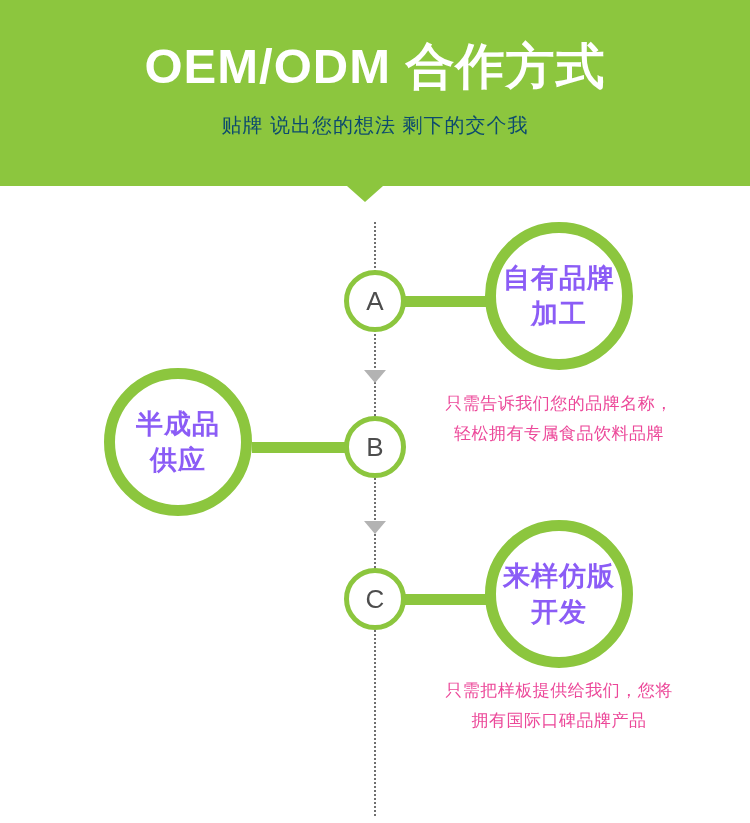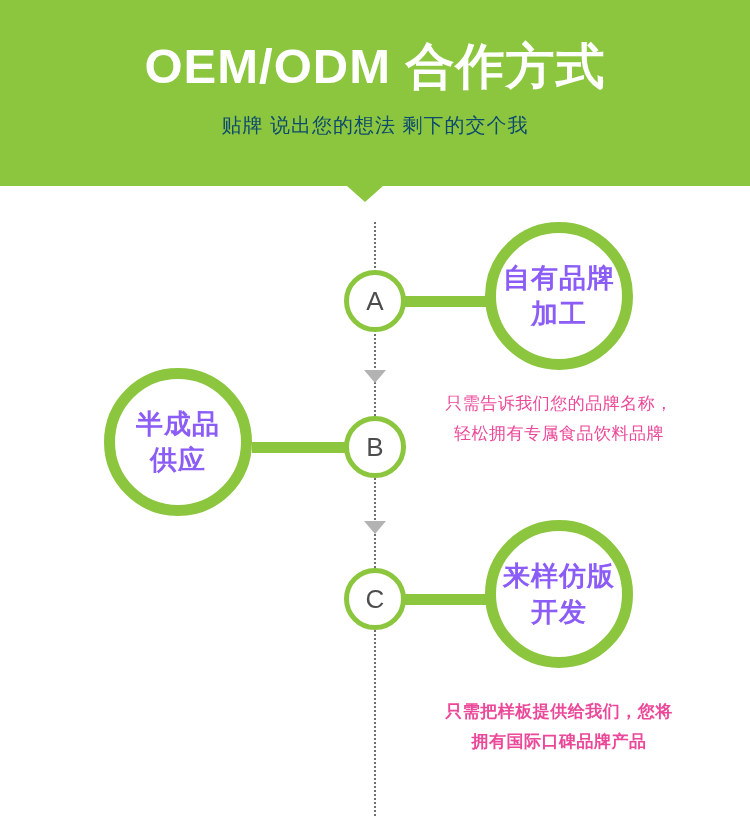--- a/index.html
+++ b/index.html
@@ -143,21 +143,21 @@
   .caption {
     position: absolute;
     font-size: 17px;
     color: #ec4899;
     line-height: 1.75;
     text-align: center;
     letter-spacing: 0.5px;
   }
   .cap-a { left: 441px; top: 389px; width: 236px; }
   .cap-b { left: 73px; top: 535px; width: 238px; }
-  .cap-c { left: 441px; top: 697px; width: 236px; font-weight: bold; }
+  .cap-c { left: 441px; top: 676px; width: 236px; }
 </style>
 </head>
 <body>
 
 <div class="page">
 
   <div class="header">
     <div class="header-inner">
       <div class="header-title">OEM/ODM 合作方式</div>
       <div class="header-sub">贴牌 说出您的想法 剩下的交个我</div>

